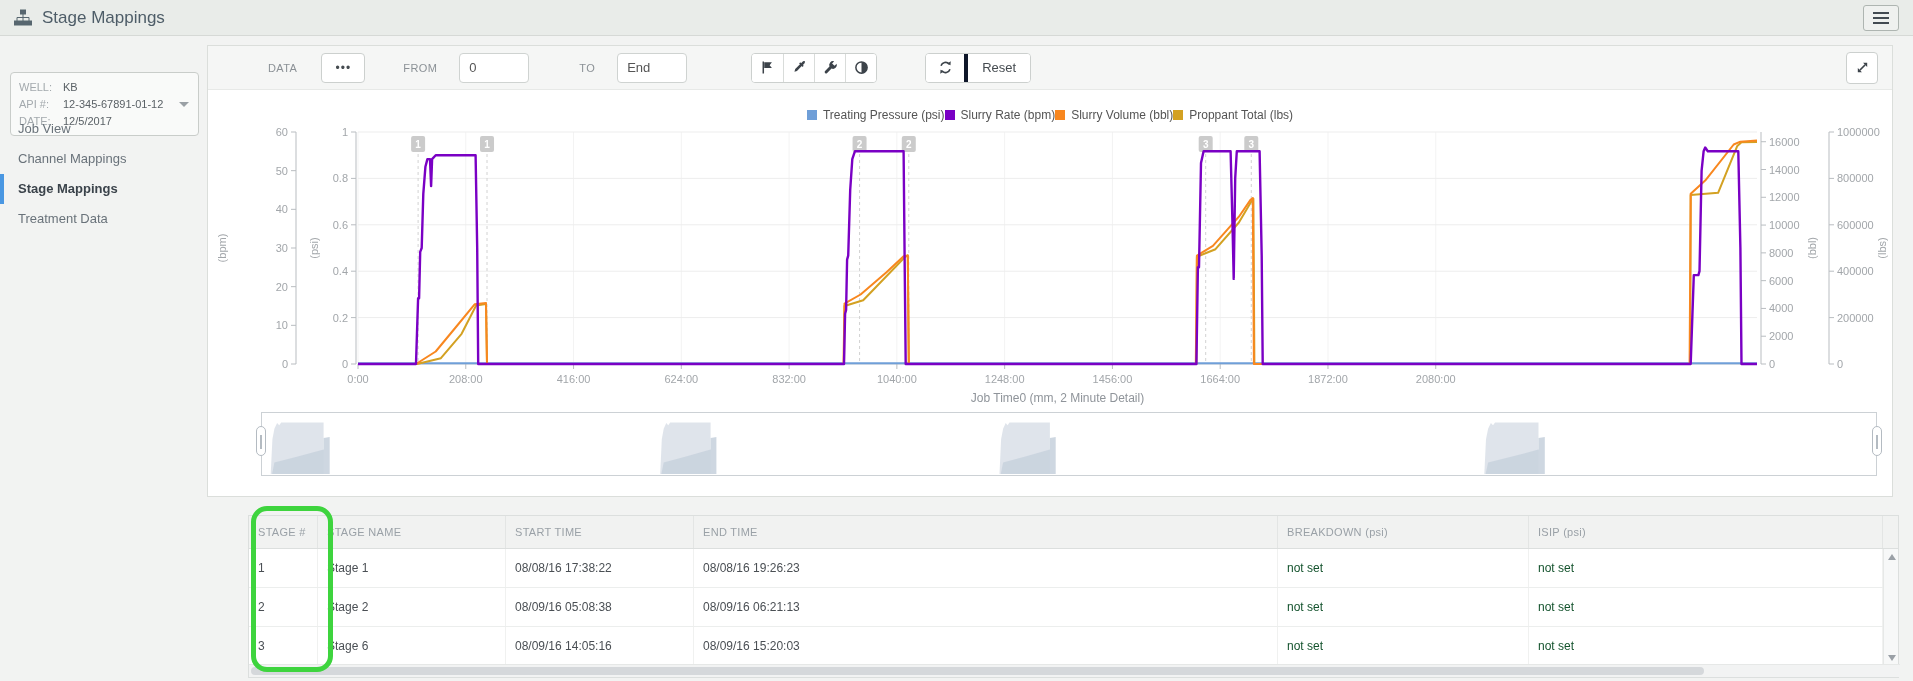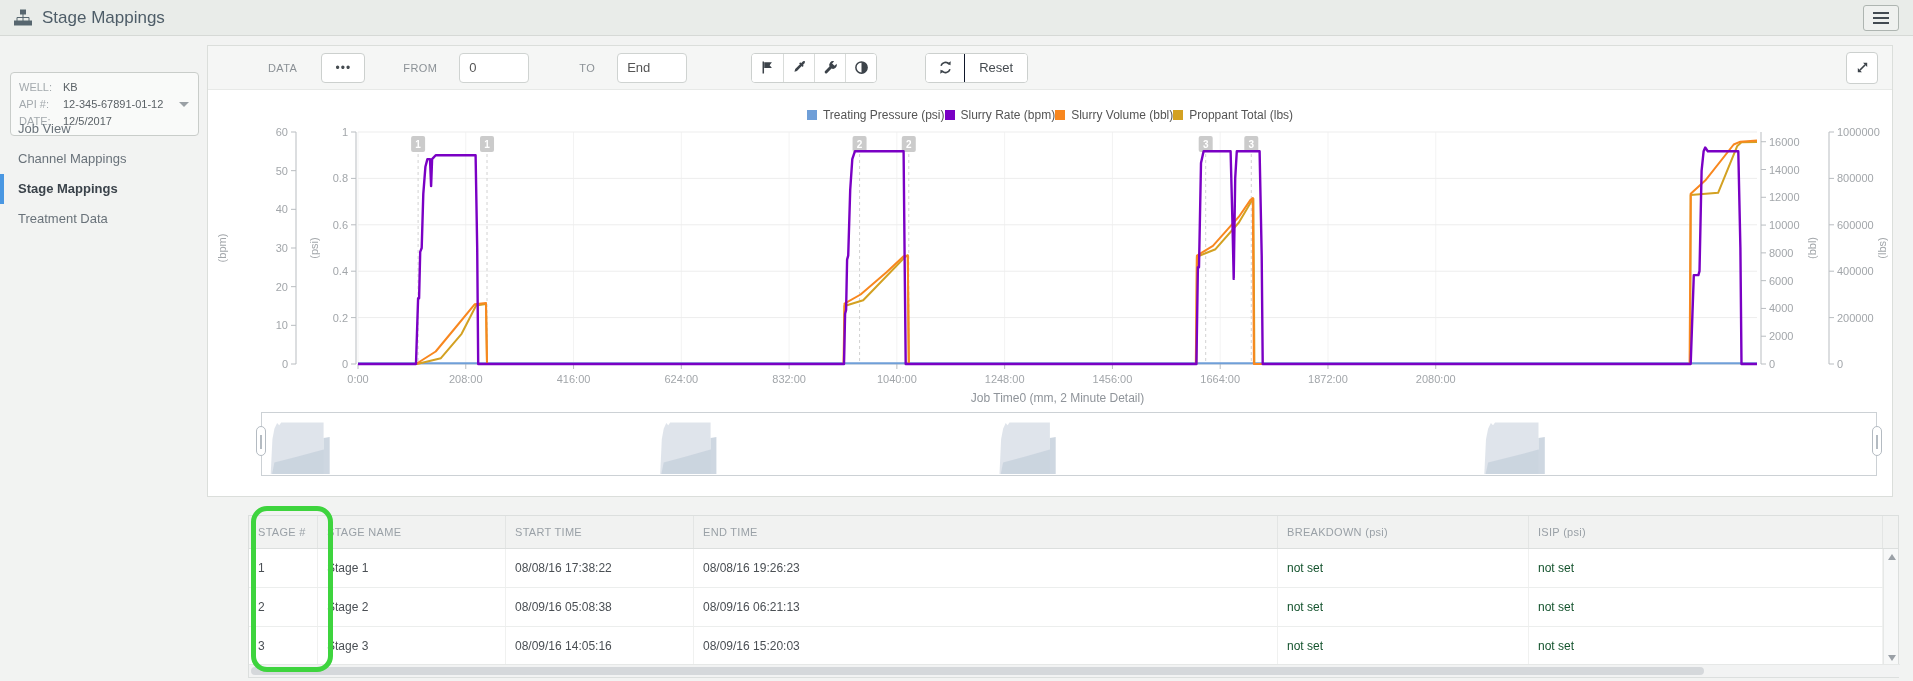--- a/index.html
+++ b/index.html
@@ -29,21 +29,21 @@
   .panel{position:absolute;left:207px;top:45px;width:1686px;height:452px;background:#fff;border:1px solid #dbdedb;}
   .toolbar{height:44px;background:#f5f6f5;border-bottom:1px solid #e7e9e7;display:flex;align-items:center;padding-left:60px;gap:12px;}
   .tb-label{font-size:11px;color:#8b9196;letter-spacing:.4px;}
   .btn{background:#fff;border:1px solid #ccd0ce;border-radius:4px;color:#454b50;cursor:pointer;}
   .ellipsis-btn{width:44px;height:30px;margin-left:12px;font-size:12px;letter-spacing:1px;color:#454b50;line-height:26px;text-align:center;}
   .tb-input{width:70px;height:30px;border:1px solid #cfd3d1;border-radius:4px;background:#fff;padding:0 9px;font-size:13px;color:#555;font-family:"Liberation Sans",sans-serif;}
   .gap26{margin-left:26px}.gap10{margin-left:10px}.gap24{margin-left:38px}.gap52{margin-left:52px}.gap36{margin-left:36px}
   .btn-group{display:flex;border:1px solid #ccd0ce;border-radius:4px;overflow:hidden;background:#fff;height:30px;}
   .ibtn{width:31px;height:28px;display:flex;align-items:center;justify-content:center;background:#fff;border:none;border-left:1px solid #d9dcda;cursor:pointer;}
   .ibtn:first-child{border-left:none;}
-  .reset-btn{padding:0 14px;font-size:13px;height:28px;background:#fff;border:none;border-left:1px solid #0f172a;cursor:pointer;color:#454b50;font-family:"Liberation Sans",sans-serif;}
+  .reset-btn{padding:0 14px;font-size:13px;height:28px;background:#fff;border:none;border-left:4px solid #0f172a;cursor:pointer;color:#454b50;font-family:"Liberation Sans",sans-serif;}
   .expand-btn{margin-left:auto;margin-right:14px;width:32px;height:32px;display:flex;align-items:center;justify-content:center;}
   
   .legend{display:flex;justify-content:center;margin-top:18px;}
   .legend-item{display:flex;align-items:center;gap:6px;font-size:12px;color:#545454;}
   .legend-swatch{width:10px;height:10px;display:inline-block;}
   #chart-svg{display:block;margin-top:2px;}
   .navigator{position:relative;margin:6px 0 0 53px;width:1616px;height:66px;}
   .nav-handle{position:absolute;top:14px;width:10px;height:30px;background:#fff;border:1px solid #b4bbc2;border-radius:5px;cursor:ew-resize;z-index:2;}
   .nav-handle i{position:absolute;top:8px;width:1px;height:14px;background:#b4bbc2;}
   .nav-handle i.l{left:3px}.nav-handle i.r{right:3px}
@@ -371,21 +371,21 @@
       <div class="tr">
         <div class="td">2</div>
         <div class="td">Stage 2</div>
         <div class="td">08/09/16 05:08:38</div>
         <div class="td">08/09/16 06:21:13</div>
         <div class="td notset">not set</div>
         <div class="td notset">not set</div>
       </div>
       <div class="tr">
         <div class="td">3</div>
-        <div class="td">Stage 3</div>
+        <div class="td">Stage 6</div>
         <div class="td">08/09/16 14:05:16</div>
         <div class="td">08/09/16 15:20:03</div>
         <div class="td notset">not set</div>
         <div class="td notset">not set</div>
       </div>
     </div>
   <div class="vscroll">
     <span class="sarrow up"></span>
     <span class="sarrow down"></span>
   </div>

